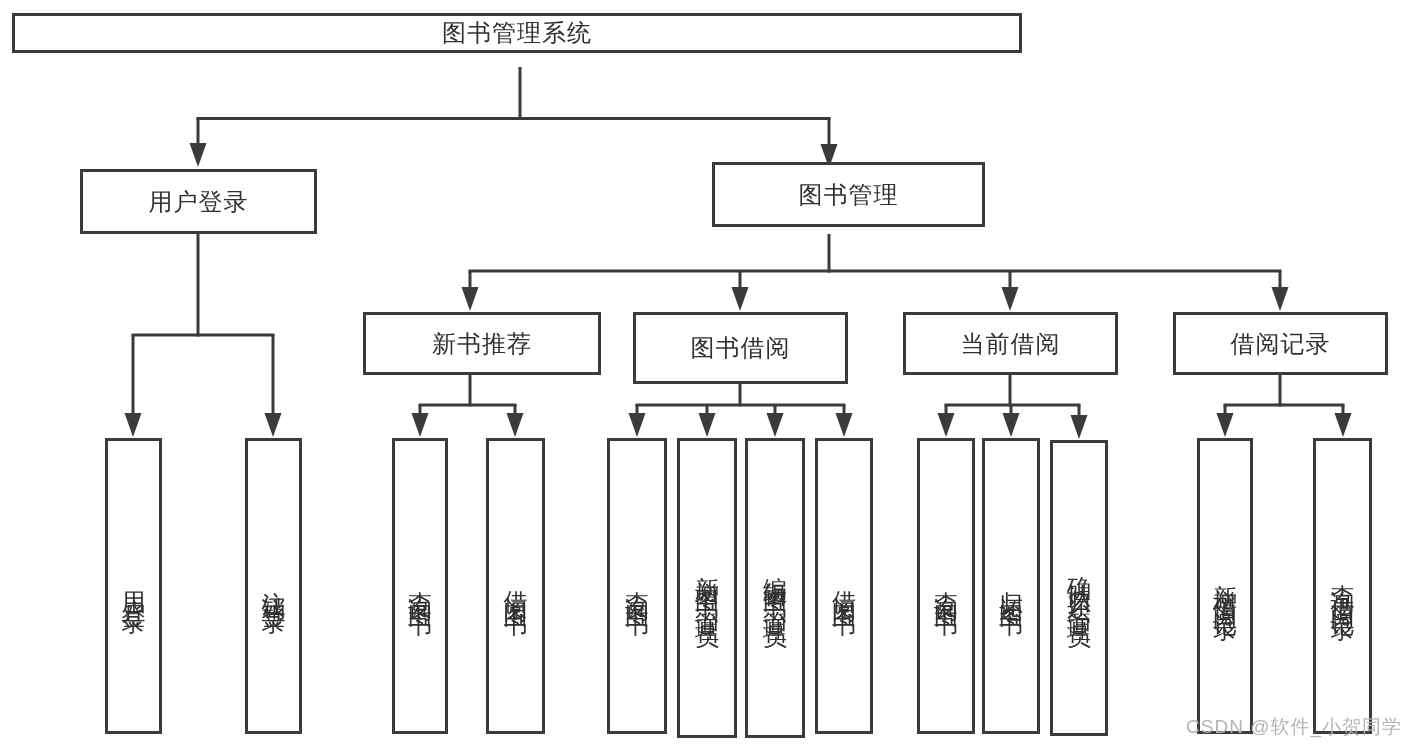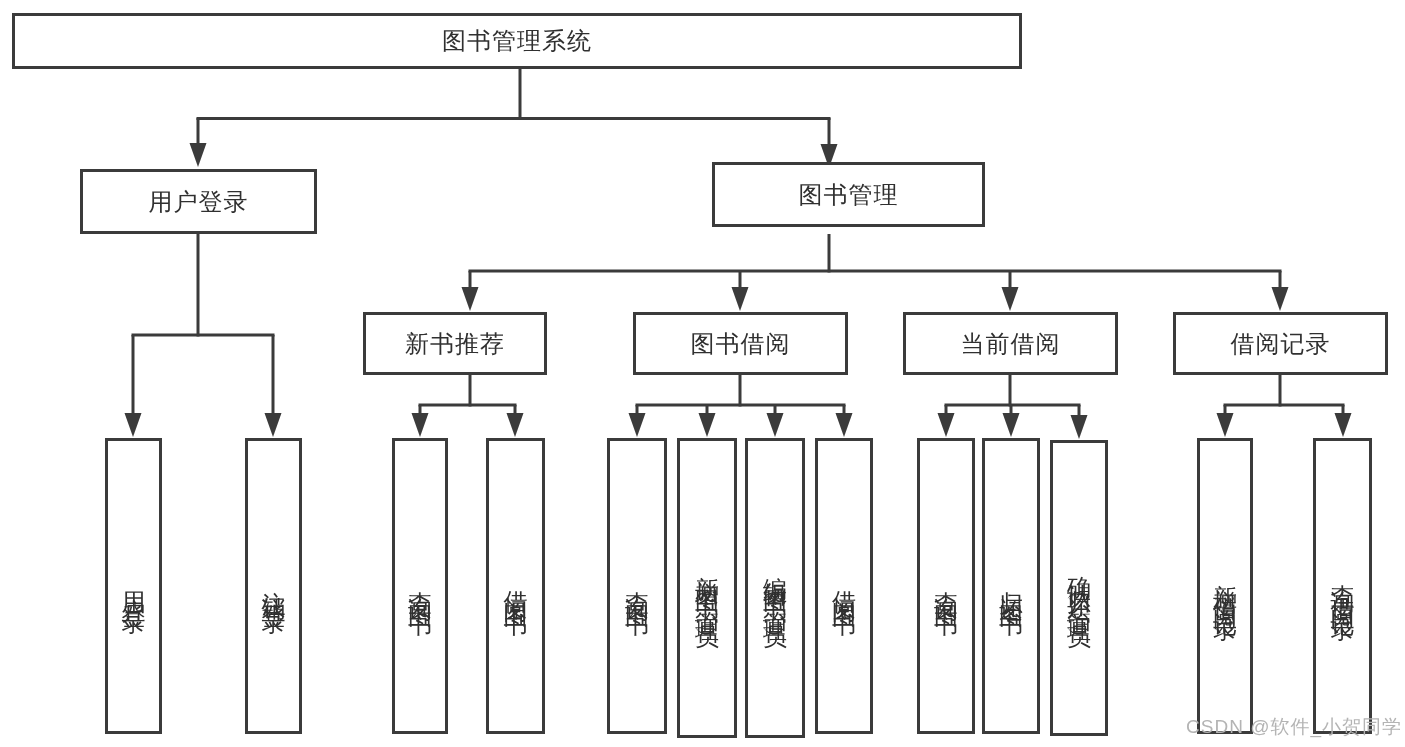--- a/index.html
+++ b/index.html
@@ -122,35 +122,35 @@
       <polygon points="766.5,413 783.5,413 775,437"></polygon>
       <polygon points="835.5,413 852.5,413 844,437"></polygon>
       <polygon points="937.5,413 954.5,413 946,437"></polygon>
       <polygon points="1002.5,413 1019.5,413 1011,437"></polygon>
       <polygon points="1070.5,415 1087.5,415 1079,439"></polygon>
       <polygon points="1216.5,413 1233.5,413 1225,437"></polygon>
       <polygon points="1334.5,413 1351.5,413 1343,437"></polygon>
     </g>
   </svg>
 
-  <div class="node" style="left:12px;top:13px;width:1010px;height:56px">
+  <div class="node" style="left:12px;top:13px;width:1010px;height:40px">
     <span class="hlabel">图书管理系统</span>
   </div>
 
   <div class="node" style="left:80px;top:169px;width:237px;height:65px">
     <span class="hlabel">用户登录</span>
   </div>
   <div class="node" style="left:712px;top:162px;width:273px;height:65px">
     <span class="hlabel">图书管理</span>
   </div>
 
-  <div class="node" style="left:363px;top:312px;width:184px;height:63px">
+  <div class="node" style="left:363px;top:312px;width:238px;height:63px">
     <span class="hlabel">新书推荐</span>
   </div>
-  <div class="node" style="left:633px;top:312px;width:215px;height:63px">
+  <div class="node" style="left:633px;top:312px;width:215px;height:72px">
     <span class="hlabel">图书借阅</span>
   </div>
   <div class="node" style="left:1173px;top:312px;width:215px;height:63px">
     <span class="hlabel">借阅记录</span>
   </div>
   <div class="node" style="left:903px;top:312px;width:215px;height:63px">
     <span class="hlabel">当前借阅</span>
   </div>
 
   <div class="node" style="left:105px;top:438px;width:57px;height:296px">

